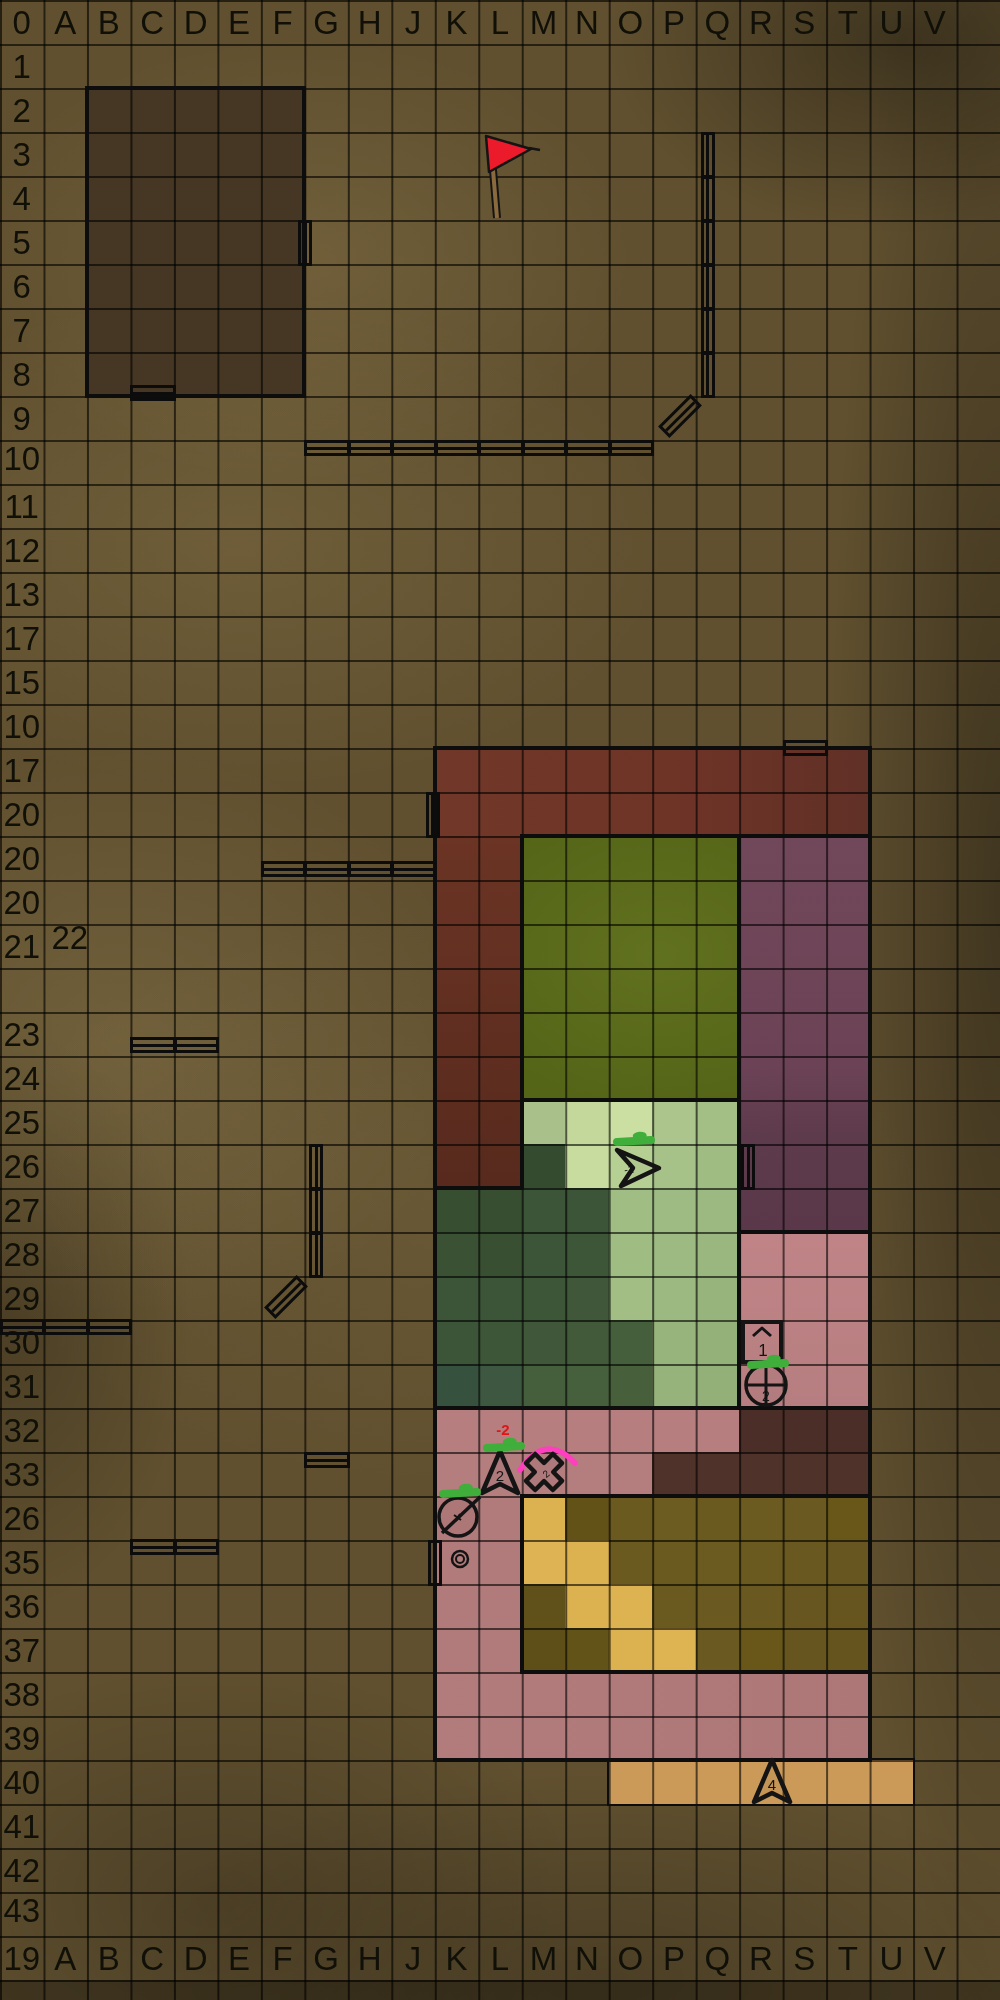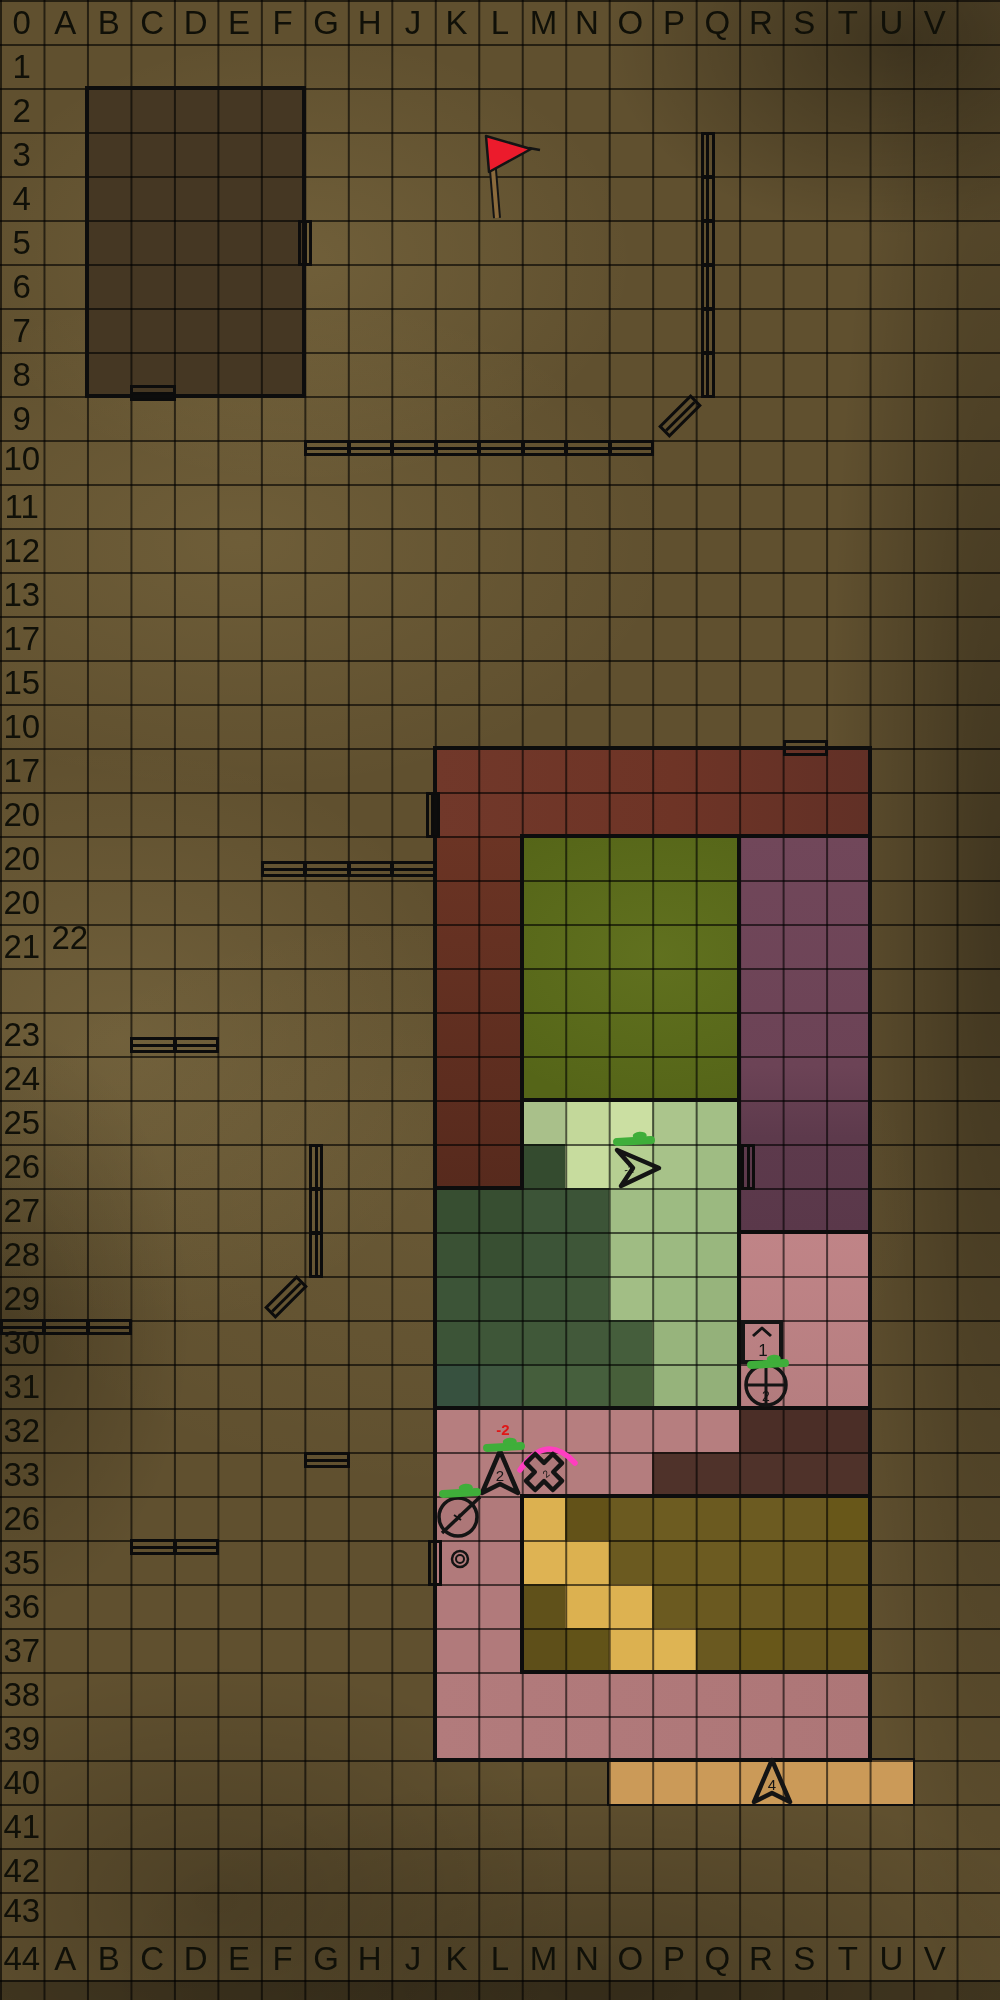--- a/index.html
+++ b/index.html
@@ -260,21 +260,21 @@
       <div class="lbl" style="left: 0px; top: 1496px; width: 43.4783px; height: 44px;">26</div>
       <div class="lbl" style="left: 0px; top: 1540px; width: 43.4783px; height: 44px;">35</div>
       <div class="lbl" style="left: 0px; top: 1584px; width: 43.4783px; height: 44px;">36</div>
       <div class="lbl" style="left: 0px; top: 1628px; width: 43.4783px; height: 44px;">37</div>
       <div class="lbl" style="left: 0px; top: 1672px; width: 43.4783px; height: 44px;">38</div>
       <div class="lbl" style="left: 0px; top: 1716px; width: 43.4783px; height: 44px;">39</div>
       <div class="lbl" style="left: 0px; top: 1760px; width: 43.4783px; height: 44px;">40</div>
       <div class="lbl" style="left: 0px; top: 1804px; width: 43.4783px; height: 44px;">41</div>
       <div class="lbl" style="left: 0px; top: 1848px; width: 43.4783px; height: 44px;">42</div>
       <div class="lbl" style="left: 0px; top: 1892px; width: 43.4783px; height: 36px;">43</div>
-      <div class="lbl" style="left: 0px; top: 1936px; width: 43.4783px; height: 44px;">44</div>
+      <div class="lbl" style="left: 0px; top: 1936px; width: 43.4783px; height: 44px;">19</div>
       <div class="lbl" style="left: 43.4783px; top: 1936px; width: 43.4783px; height: 44px;">A</div>
       <div class="lbl" style="left: 86.9565px; top: 1936px; width: 43.4783px; height: 44px;">B</div>
       <div class="lbl" style="left: 130.435px; top: 1936px; width: 43.4783px; height: 44px;">C</div>
       <div class="lbl" style="left: 173.913px; top: 1936px; width: 43.4783px; height: 44px;">D</div>
       <div class="lbl" style="left: 217.391px; top: 1936px; width: 43.4783px; height: 44px;">E</div>
       <div class="lbl" style="left: 260.87px; top: 1936px; width: 43.4783px; height: 44px;">F</div>
       <div class="lbl" style="left: 304.348px; top: 1936px; width: 43.4783px; height: 44px;">G</div>
       <div class="lbl" style="left: 347.826px; top: 1936px; width: 43.4783px; height: 44px;">H</div>
       <div class="lbl" style="left: 391.304px; top: 1936px; width: 43.4783px; height: 44px;">J</div>
       <div class="lbl" style="left: 434.783px; top: 1936px; width: 43.4783px; height: 44px;">K</div>

